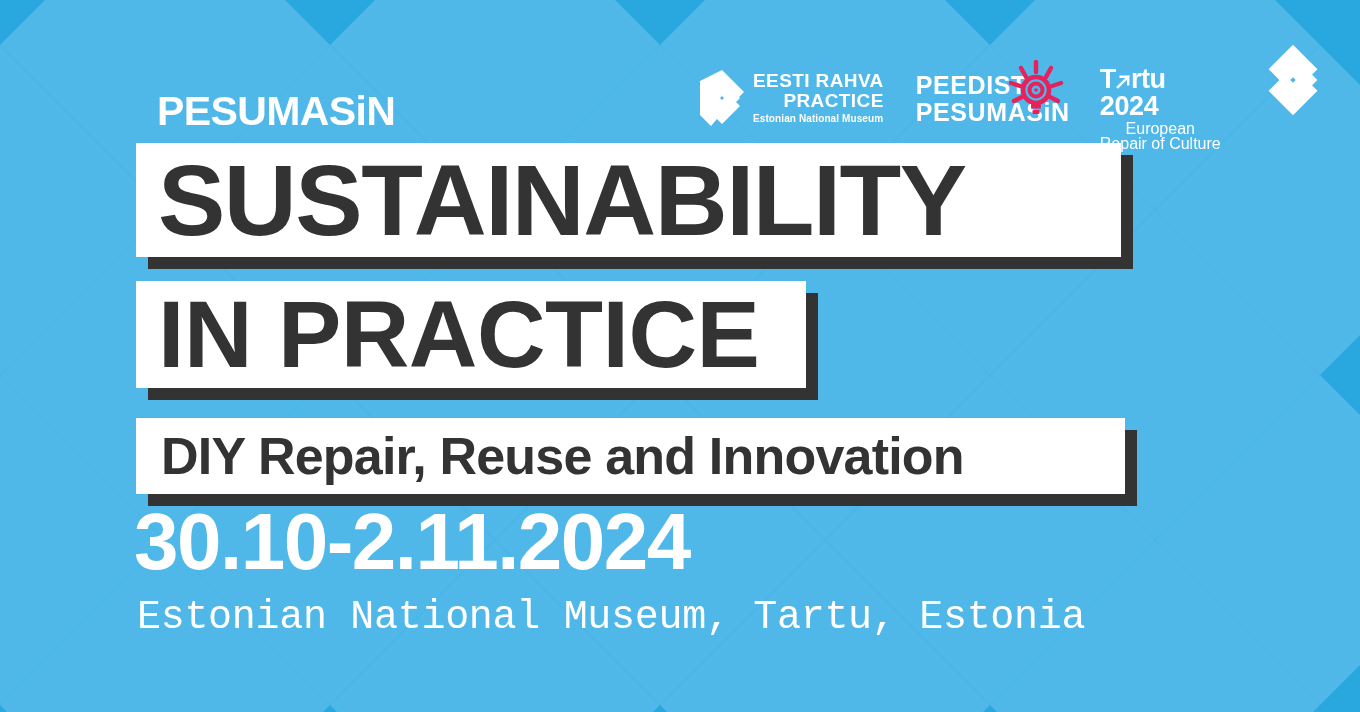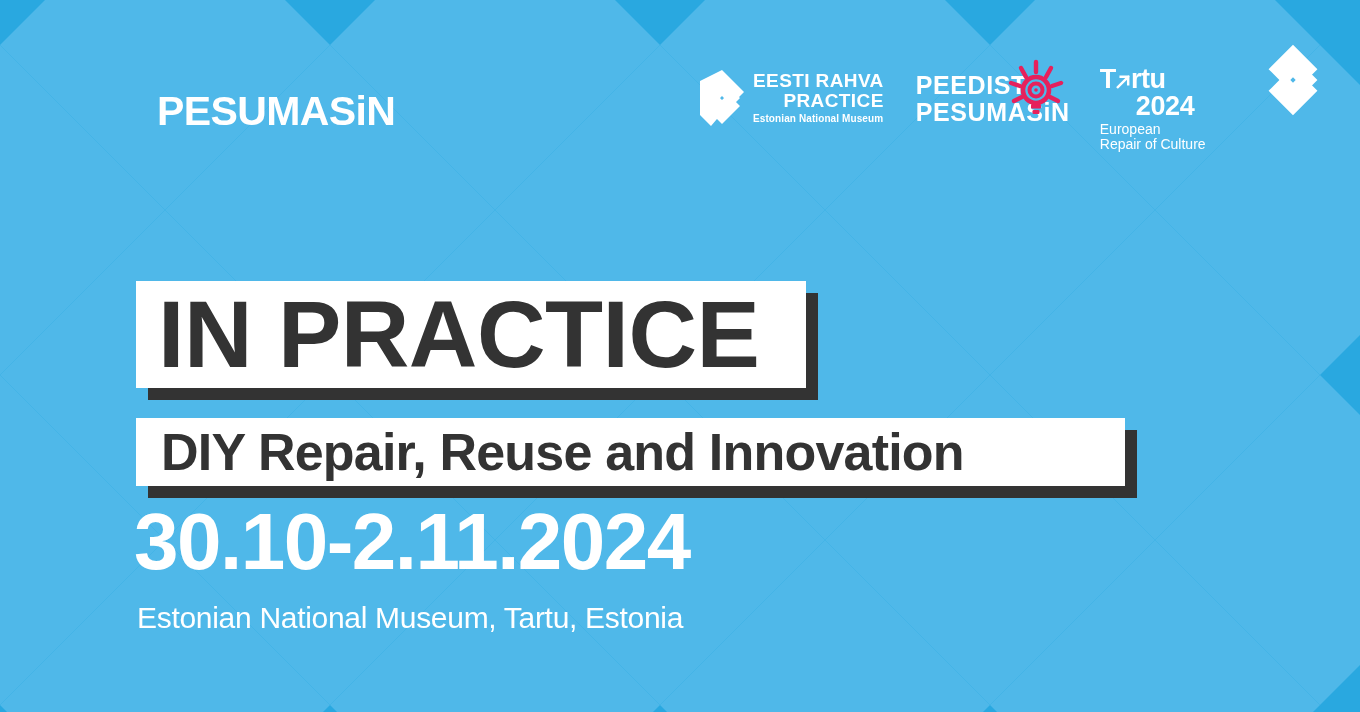--- a/index.html
+++ b/index.html
@@ -102,29 +102,29 @@
     letter-spacing: -0.4px;
     line-height: 26px;
   }
   .tartu-arrow { width: 15px; height: 15px; margin: 0 0px; position: relative; top: 1px; }
   .tartu-year {
     color: #ffffff;
     font-size: 27px;
     font-weight: 700;
     letter-spacing: -0.4px;
     line-height: 28px;
-    margin-left: 36px;
   }
   .tartu-sub {
     color: #ffffff;
-    font-size: 14px;
+    font-size: 16px;
     font-weight: 400;
     line-height: 12px;
     margin-top: 3px;
     white-space: nowrap;
+    text-align: center;
   }
 
   
   .corner-mark {
     position: absolute;
     top: 42px;
     left: 1262px;
     width: 62px;
     height: 76px;
     z-index: 5;
@@ -157,44 +157,45 @@
     white-space: nowrap;
     display: block;
   }
 
   #line1 { left: 136px; top: 143px; width: 985px; height: 114px; padding-left: 22px; }
   #line1 span { font-size: 101px; font-weight: 700; letter-spacing: -1.5px; line-height: 101px; }
 
   #line2 { left: 136px; top: 281px; width: 670px; height: 107px; padding-left: 22px; }
   #line2 span { font-size: 95px; font-weight: 700; letter-spacing: -0.5px; line-height: 95px; }
 
-  #line3 { left: 136px; top: 418px; width: 989px; height: 68px; padding-left: 25px; }
+  #line3 { left: 136px; top: 418px; width: 989px; height: 76px; padding-left: 25px; }
   #line3 span { font-size: 52px; font-weight: 700; letter-spacing: -0.8px; line-height: 52px; }
 
   .dateline {
     position: absolute;
     left: 134px;
     top: 500px;
     color: #ffffff;
     font-size: 80px;
     font-weight: 700;
     letter-spacing: -1.5px;
     line-height: 84px;
     z-index: 4;
   }
   .venue {
     position: absolute;
     left: 137px;
     top: 596px;
     color: #ffffff;
-    font-size: 30px;
+    font-size: 40px;
     font-weight: 400;
     letter-spacing: -0.3px;
     line-height: 44px;
     z-index: 4;
+    font-family: Liberation Mono, monospace;
   }
 </style>
 </head>
 <body>
 
 <div id="poster">
 
   <svg id="bg-pattern" viewBox="0 0 1360 712" preserveAspectRatio="none" xmlns="http://www.w3.org/2000/svg">
     <rect x="0" y="0" width="1360" height="712" fill="#29a8e0"></rect>
     <g fill="#4fb8e9">
@@ -283,20 +284,23 @@
   </div>
 
   <svg class="corner-mark" viewBox="0 0 44 56" xmlns="http://www.w3.org/2000/svg">
     <polygon fill="#ffffff" points="22,2 40,20 28,32 22,26 16,32 4,20"></polygon>
     <polygon fill="#ffffff" points="22,54 40,36 28,24 22,30 16,24 4,36"></polygon>
     <polygon fill="#ffffff" points="40,28 31,19 31,25 26,28 31,31 31,37"></polygon>
   </svg>
 
   <div class="kicker">PESUMASiN</div>
 
+  <div class="hl" id="line1">
+    <span>SUSTAINABILITY</span>
+  </div>
 
   <div class="hl" id="line2">
     <span>IN PRACTICE</span>
   </div>
 
   <div class="hl" id="line3">
     <span>DIY Repair, Reuse and Innovation</span>
   </div>
 
   <div class="dateline">30.10-2.11.2024</div>

